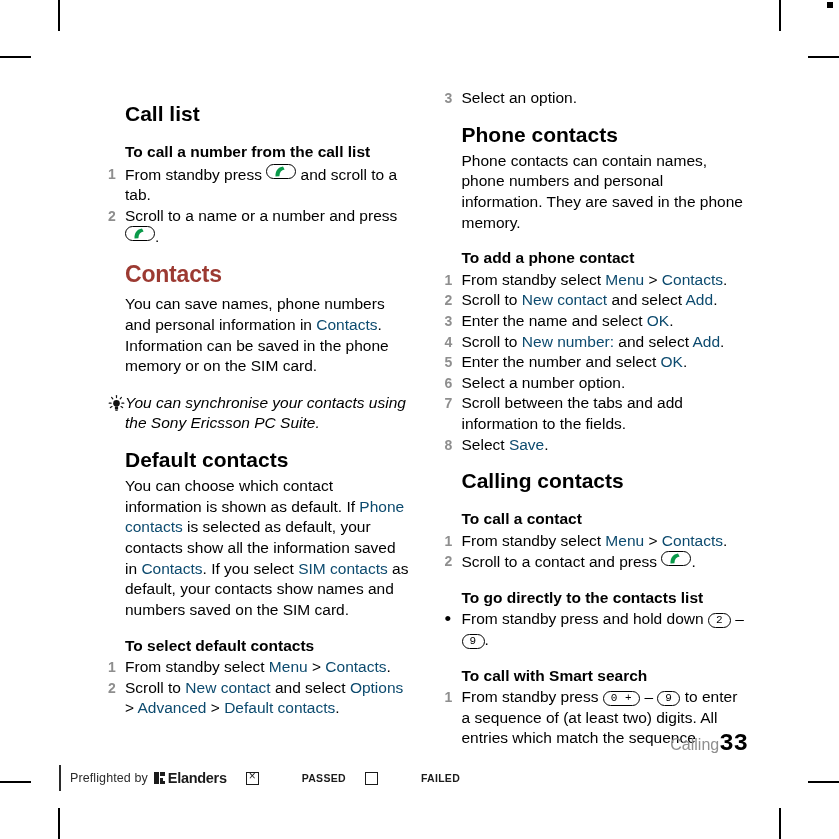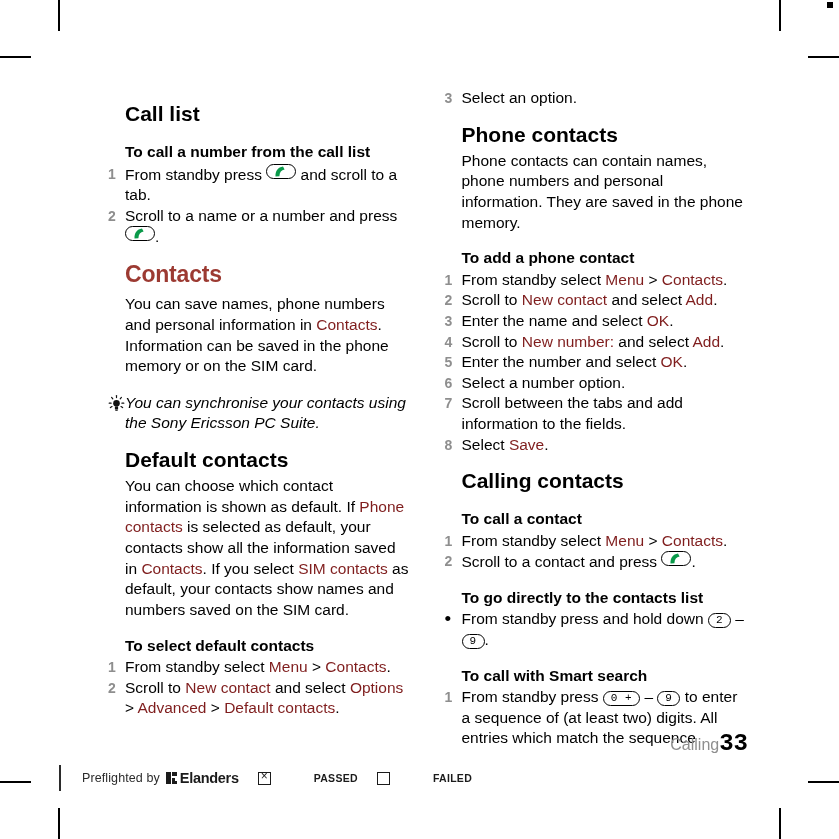--- a/index.html
+++ b/index.html
@@ -106,21 +106,21 @@
     padding-top: 2px;
   }
   .tip-text {
     flex: 1 1 auto;
     font-size: 15.5px;
     font-style: italic;
     line-height: 1.33;
   }
 
   
-  .ui { color: #7f1d1d; }
+  .ui { color: #0c4a6e; }
 
   
   .key {
     display: inline-block;
     border: 1.6px solid #000;
     border-radius: 9px;
     padding: 0px 7px;
     font-size: 11px;
     font-family: "Liberation Mono", monospace;
     line-height: 13px;
@@ -163,21 +163,21 @@
 
   
   .preflight {
     position: absolute;
     left: 59px;
     top: 765px;
     display: flex;
     align-items: center;
     gap: 0;
     border-left: 2px solid #2b2b2b;
-    padding-left: 21px;
+    padding-left: 9px;
     height: 26px;
   }
   .pf-text {
     font-size: 12.5px;
     color: #2b2b2b;
     letter-spacing: 0.1px;
   }
   .pf-logo-mark {
     display: inline-block;
     width: 11px;

